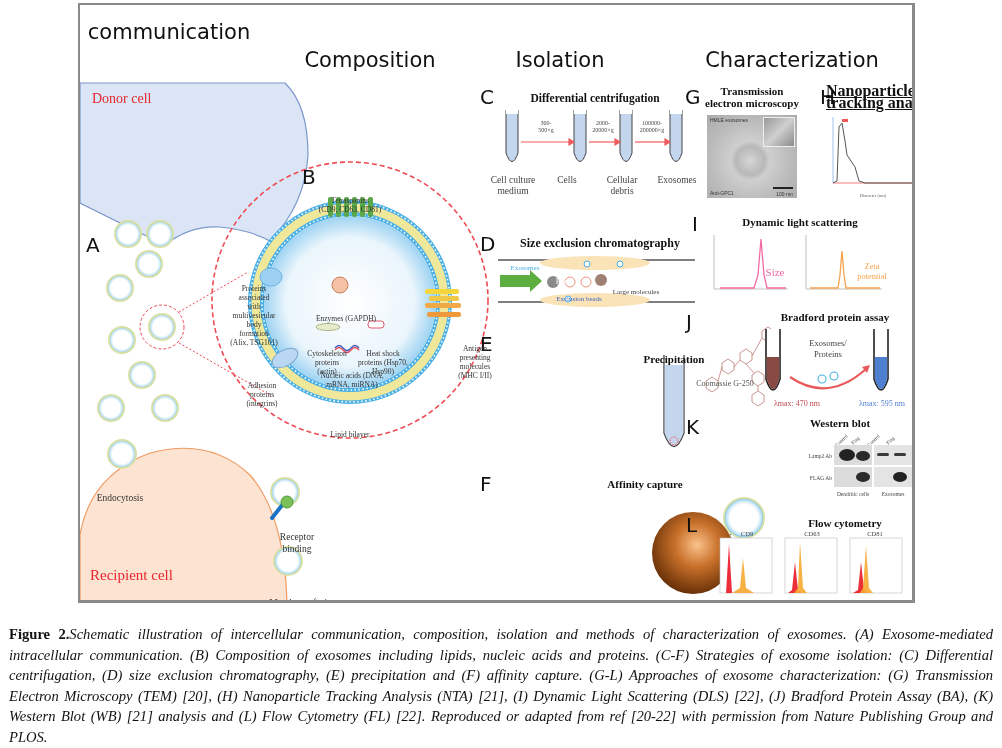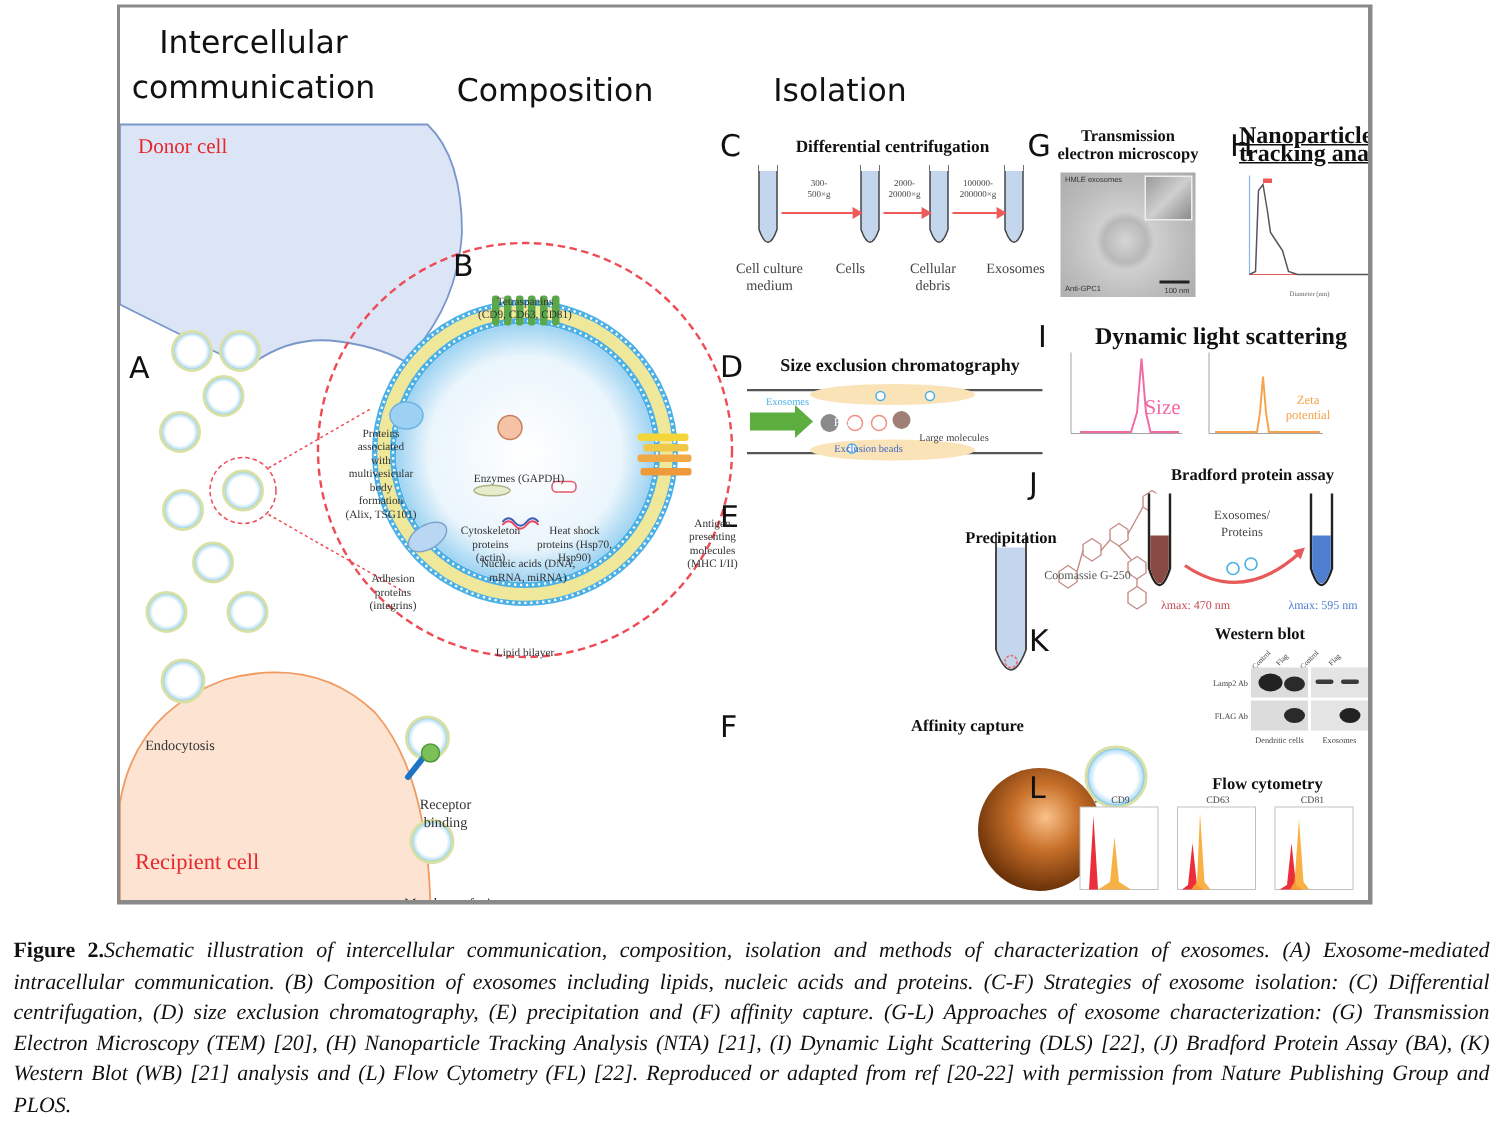--- a/index.html
+++ b/index.html
@@ -15,25 +15,25 @@
   .caption{position:absolute;left:9px;top:624px;width:984px;font-family:"Liberation Serif",serif;font-size:14.6px;line-height:20.6px;color:#111;text-align:justify;}
   .caption .lead{font-weight:bold;font-style:normal;}
   .caption .body{font-style:italic;}
 </style>
 </head>
 <body>
 
 <div class="figure">
 
   <div class="hdr" style="left:4px;top:10px;width:170px;">
-    <div>Intercellular</div>
     <div style="margin-top:4px;">communication</div>
   </div>
   <div class="hdr" style="left:215px;top:42px;width:150px;">Composition</div>
   <div class="hdr" style="left:420px;top:42px;width:120px;">Isolation</div>
+  <div class="hdr" style="left:612px;top:42px;width:200px;">Characterization</div>
 
   <svg width="837" height="600" style="left:0;top:0;">
     <defs>
       <radialGradient id="vesGrad" cx="50%" cy="50%" r="50%">
         <stop offset="0%" stop-color="#ffffff"></stop>
         <stop offset="70%" stop-color="#ffffff"></stop>
         <stop offset="88%" stop-color="#bfe3f7"></stop>
         <stop offset="100%" stop-color="#4ab0e6"></stop>
       </radialGradient>
       <radialGradient id="lumenGrad" cx="50%" cy="50%" r="50%">
@@ -281,27 +281,27 @@
     <div>tracking analysis</div>
   </div>
   <svg width="90" height="80" style="left:745px;top:110px;">
     <line x1="8" y1="2" x2="8" y2="68" stroke="#88b4e6" stroke-width="0.8"></line>
     <line x1="8" y1="68" x2="88" y2="68" stroke="#ee5a5a" stroke-width="0.8"></line>
     <path d="M8,68 L12,66 L14,12 L17,8 L20,26 L22,40 L26,46 L30,52 L34,66 L40,68 L88,68" fill="none" stroke="#555" stroke-width="1"></path>
     <rect x="17" y="4" width="6" height="3" fill="#ee5a5a"></rect>
   </svg>
   <div class="sans-small" style="left:768px;top:188px;width:50px;font-size:4.5px;color:#666;line-height:6px;">Diameter (nm)</div>
 
-  <div class="ptitle" style="left:650px;top:211px;width:140px;font-size:16px;">Dynamic light scattering</div>
+  <div class="ptitle" style="left:650px;top:211px;width:140px;font-size:11px;">Dynamic light scattering</div>
   <svg width="80" height="58" style="left:630px;top:230px;">
     <line x1="4" y1="0" x2="4" y2="54" stroke="#999" stroke-width="0.6"></line>
     <line x1="4" y1="54" x2="78" y2="54" stroke="#999" stroke-width="0.6"></line>
     <path d="M10,53 L44,53 L48,40 L51,4 L54,40 L57,53 L76,53" fill="none" stroke="#f26aa3" stroke-width="1.3"></path>
   </svg>
-  <div class="sans-small" style="left:680px;top:262px;width:30px;font-size:14px;color:#f26aa3;">Size</div>
+  <div class="sans-small" style="left:680px;top:262px;width:30px;font-size:11px;color:#f26aa3;">Size</div>
   <svg width="82" height="58" style="left:722px;top:230px;">
     <line x1="4" y1="0" x2="4" y2="54" stroke="#999" stroke-width="0.6"></line>
     <line x1="4" y1="54" x2="80" y2="54" stroke="#999" stroke-width="0.6"></line>
     <path d="M8,53 L36,53 L38,40 L40,16 L42,40 L44,53 L78,53" fill="none" stroke="#f7a34d" stroke-width="1.3"></path>
   </svg>
   <div class="sans-small" style="left:770px;top:256px;width:44px;font-size:8.5px;color:#f7a34d;line-height:10px;">
     <div>Zeta</div>
     <div>potential</div>
   </div>
 

